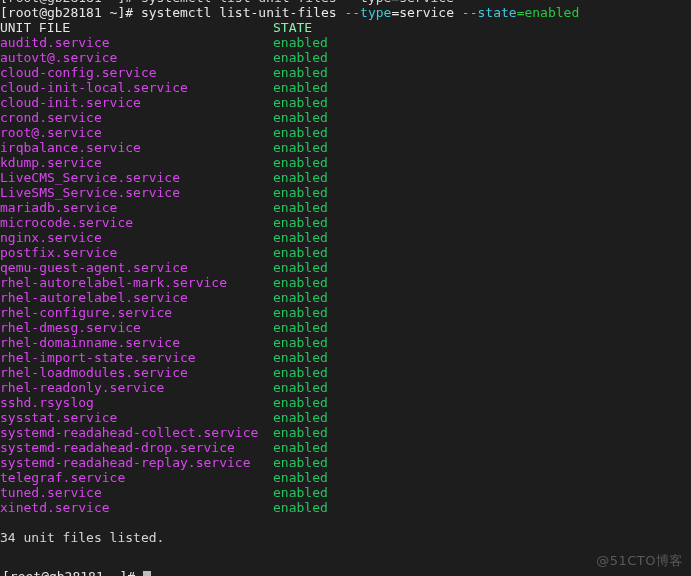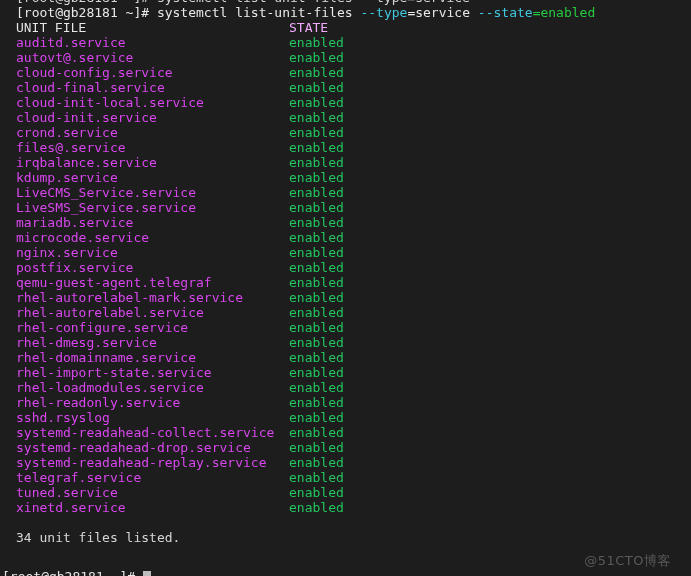--- a/index.html
+++ b/index.html
@@ -17,21 +17,21 @@
     position: relative;
     width: 691px;
     height: 576px;
     background: #1d1d1d;
     color: #d6d6d6;
     font-size: 13px;
     line-height: 15px;
     letter-spacing: 0px;
     overflow: hidden;
     box-sizing: border-box;
-    padding: 0 0 0 16px;
+    padding: 0 0 0 0;
   }
   .scrollback-clip {
     height: 5px;
     overflow: hidden;
     position: relative;
   }
   .scrollback-clip .clipline {
     display: block;
     position: relative;
     top: -10px;
@@ -63,21 +63,21 @@
     width: 273px;
     color: #d946ef;
     white-space: pre;
     overflow: visible;
   }
   .statecol {
     color: #22c55e;
     white-space: pre;
   }
   .header .unitcol { color: #e8e8e8; font-family: Liberation Mono, monospace; }
-  .header .statecol { color: #f0abfc; }
+  .header .statecol { color: #86efac; }
 
   .blank { height: 15px; }
 
   .footer-line { color: #d6d6d6; }
 
   .cursor-block {
     display: inline-block;
     width: 8px;
     height: 12px;
     background: #bdbdbd;
@@ -96,21 +96,21 @@
     position: relative;
     top: -1px;
     white-space: pre;
     color: #e6e6e6;
     font-size: 13px;
     line-height: 15px;
   }
 
   .watermark {
     position: absolute;
-    right: 20px;
+    right: 8px;
     bottom: 8px;
     color: #5a5a5a;
     font-family: "DejaVu Sans", "Liberation Sans", sans-serif;
     font-size: 13px;
     letter-spacing: 0.5px;
     user-select: none;
     pointer-events: none;
   }
 </style>
 </head>
@@ -123,43 +123,43 @@
   </div>
 
   <div class="line prompt-line"><span class="c-white">[root@gb28181 ~]#</span><span class="c-dim"> </span><span class="c-white">systemctl</span><span class="c-dim"> </span><span class="c-white">list-unit-files</span><span class="c-dim"> </span><span class="c-cyan">--type</span><span class="c-white">=service</span><span class="c-dim"> </span><span class="c-cyan">--state</span><span class="c-green">=enabled</span></div>
 
   <div class="row header"><span class="unitcol">UNIT FILE</span><span class="statecol">STATE</span></div>
 
   <div id="unit-rows">
       <div class="row"><span class="unitcol">auditd.service</span><span class="statecol">enabled</span></div>
       <div class="row"><span class="unitcol">autovt@.service</span><span class="statecol">enabled</span></div>
       <div class="row"><span class="unitcol">cloud-config.service</span><span class="statecol">enabled</span></div>
-      <div class="row"><span class="unitcol">cloud-final.service</span><span class="statecol">enabled</span></div>
       <div class="row"><span class="unitcol">cloud-init-local.service</span><span class="statecol">enabled</span></div>
       <div class="row"><span class="unitcol">cloud-init.service</span><span class="statecol">enabled</span></div>
       <div class="row"><span class="unitcol">crond.service</span><span class="statecol">enabled</span></div>
-      <div class="row"><span class="unitcol">files@.service</span><span class="statecol">enabled</span></div>
+      <div class="row"><span class="unitcol">root@.service</span><span class="statecol">enabled</span></div>
       <div class="row"><span class="unitcol">irqbalance.service</span><span class="statecol">enabled</span></div>
       <div class="row"><span class="unitcol">kdump.service</span><span class="statecol">enabled</span></div>
       <div class="row"><span class="unitcol">LiveCMS_Service.service</span><span class="statecol">enabled</span></div>
       <div class="row"><span class="unitcol">LiveSMS_Service.service</span><span class="statecol">enabled</span></div>
       <div class="row"><span class="unitcol">mariadb.service</span><span class="statecol">enabled</span></div>
       <div class="row"><span class="unitcol">microcode.service</span><span class="statecol">enabled</span></div>
       <div class="row"><span class="unitcol">nginx.service</span><span class="statecol">enabled</span></div>
       <div class="row"><span class="unitcol">postfix.service</span><span class="statecol">enabled</span></div>
-      <div class="row"><span class="unitcol">qemu-guest-agent.telegraf</span><span class="statecol">enabled</span></div>
+      <div class="row"><span class="unitcol">qemu-guest-agent.service</span><span class="statecol">enabled</span></div>
       <div class="row"><span class="unitcol">rhel-autorelabel-mark.service</span><span class="statecol">enabled</span></div>
       <div class="row"><span class="unitcol">rhel-autorelabel.service</span><span class="statecol">enabled</span></div>
       <div class="row"><span class="unitcol">rhel-configure.service</span><span class="statecol">enabled</span></div>
       <div class="row"><span class="unitcol">rhel-dmesg.service</span><span class="statecol">enabled</span></div>
       <div class="row"><span class="unitcol">rhel-domainname.service</span><span class="statecol">enabled</span></div>
       <div class="row"><span class="unitcol">rhel-import-state.service</span><span class="statecol">enabled</span></div>
       <div class="row"><span class="unitcol">rhel-loadmodules.service</span><span class="statecol">enabled</span></div>
       <div class="row"><span class="unitcol">rhel-readonly.service</span><span class="statecol">enabled</span></div>
       <div class="row"><span class="unitcol">sshd.rsyslog</span><span class="statecol">enabled</span></div>
+      <div class="row"><span class="unitcol">sysstat.service</span><span class="statecol">enabled</span></div>
       <div class="row"><span class="unitcol">systemd-readahead-collect.service</span><span class="statecol">enabled</span></div>
       <div class="row"><span class="unitcol">systemd-readahead-drop.service</span><span class="statecol">enabled</span></div>
       <div class="row"><span class="unitcol">systemd-readahead-replay.service</span><span class="statecol">enabled</span></div>
       <div class="row"><span class="unitcol">telegraf.service</span><span class="statecol">enabled</span></div>
       <div class="row"><span class="unitcol">tuned.service</span><span class="statecol">enabled</span></div>
       <div class="row"><span class="unitcol">xinetd.service</span><span class="statecol">enabled</span></div>
     </div>
 
   <div class="blank"></div>
 

